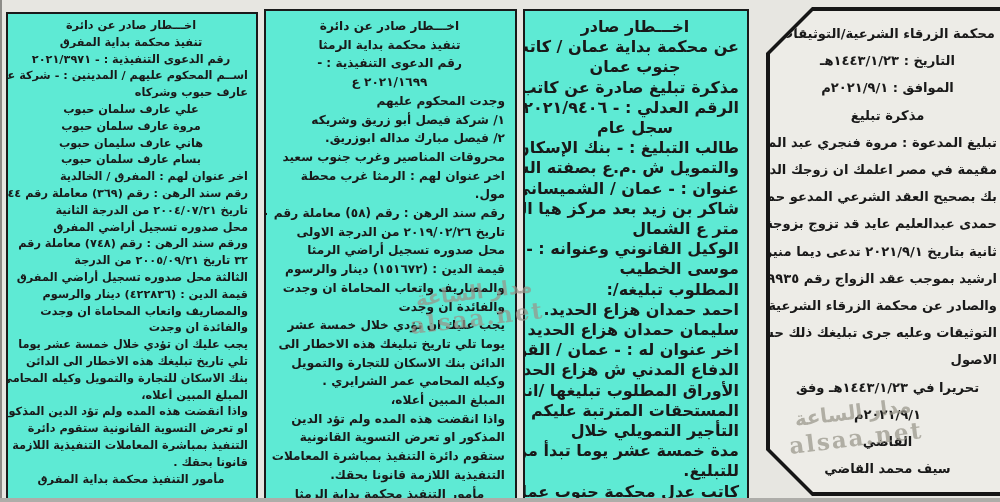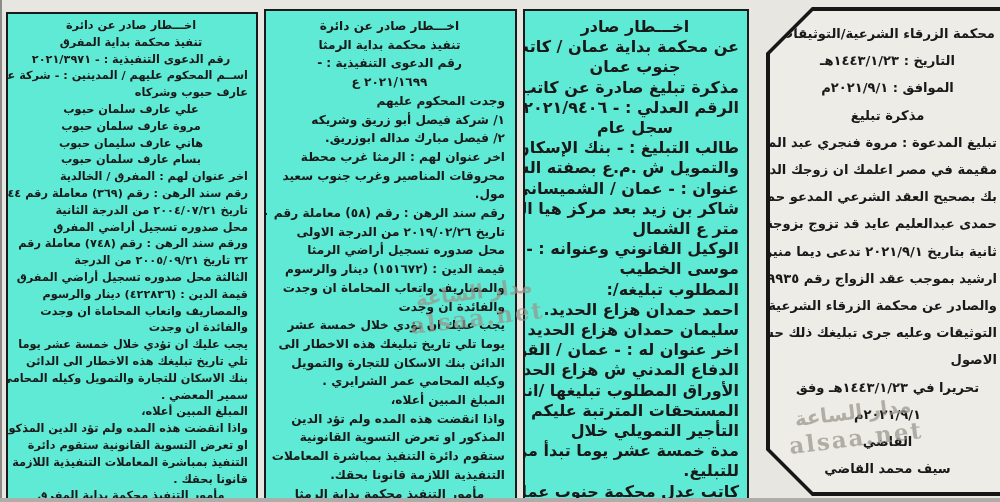--- a/index.html
+++ b/index.html
@@ -72,39 +72,38 @@
     <div class="line">محل صدوره تسجيل أراضي المفرق</div>
     <div class="line">ورقم سند الرهن : رقم (٧٤٨) معاملة رقم</div>
     <div class="line">٣٢ تاريخ ٢٠٠٥/٠٩/٢١ من الدرجة</div>
     <div class="line">الثالثة محل صدوره تسجيل أراضي المفرق</div>
     <div class="line">قيمة الدين : (٤٢٢٨٣٦) دينار والرسوم</div>
     <div class="line">والمصاريف واتعاب المحاماة ان وجدت</div>
     <div class="line">والفائدة ان وجدت</div>
     <div class="line">يجب عليك ان تؤدي خلال خمسة عشر يوما</div>
     <div class="line">تلي تاريخ تبليغك هذه الاخطار الى الدائن</div>
     <div class="line">بنك الاسكان للتجارة والتمويل وكيله المحامي</div>
-    <div class="line">سمير المعضي .</div>
     <div class="line">المبلغ المبين أعلاه،</div>
     <div class="line">واذا انقضت هذه المده ولم تؤد الدين المذكور</div>
     <div class="line">او تعرض التسوية القانونية ستقوم دائرة</div>
     <div class="line">التنفيذ بمباشرة المعاملات التنفيذية اللازمة</div>
     <div class="line">قانونا بحقك .</div>
     <div class="line center">مأمور التنفيذ محكمة بداية المفرق</div>
   </div>
 
 <div id="col-ramtha" class="box">
     <div class="line center">اخـــطار صادر عن دائرة</div>
     <div class="line center">تنفيذ محكمة بداية الرمثا</div>
     <div class="line center">رقم الدعوى التنفيذية : -</div>
     <div class="line center">٢٠٢١/١٦٩٩ ع</div>
     <div class="line">وجدت المحكوم عليهم</div>
     <div class="line">١/ شركة فيصل أبو زريق وشريكه</div>
     <div class="line">٢/ فيصل مبارك مداله ابوزريق.</div>
+    <div class="line">محروقات المناصير وغرب جنوب سعيد</div>
     <div class="line">اخر عنوان لهم : الرمثا غرب محطة</div>
-    <div class="line">محروقات المناصير وغرب جنوب سعيد</div>
     <div class="line">مول.</div>
     <div class="line">رقم سند الرهن : رقم (٥٨) معاملة رقم ٢٠</div>
     <div class="line">تاريخ ٢٠١٩/٠٢/٢٦ من الدرجة الاولى</div>
     <div class="line">محل صدوره تسجيل أراضي الرمثا</div>
     <div class="line">قيمة الدين : (١٥١٦٧٢) دينار والرسوم</div>
     <div class="line">والمصاريف واتعاب المحاماة ان وجدت</div>
     <div class="line">والفائدة ان وجدت</div>
     <div class="line">يجب عليك ان تؤدي خلال خمسة عشر</div>
     <div class="line">يوما تلي تاريخ تبليغك هذه الاخطار الى</div>
     <div class="line">الدائن بنك الاسكان للتجارة والتمويل</div>

